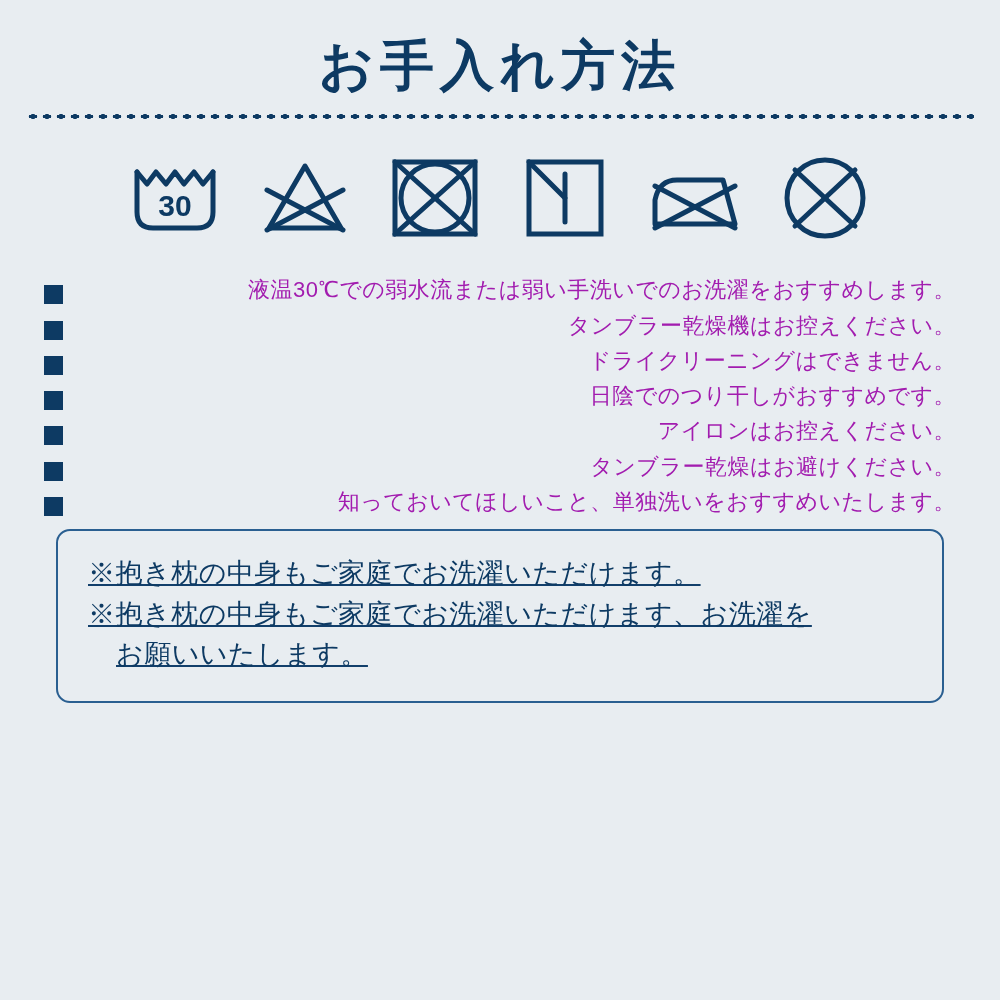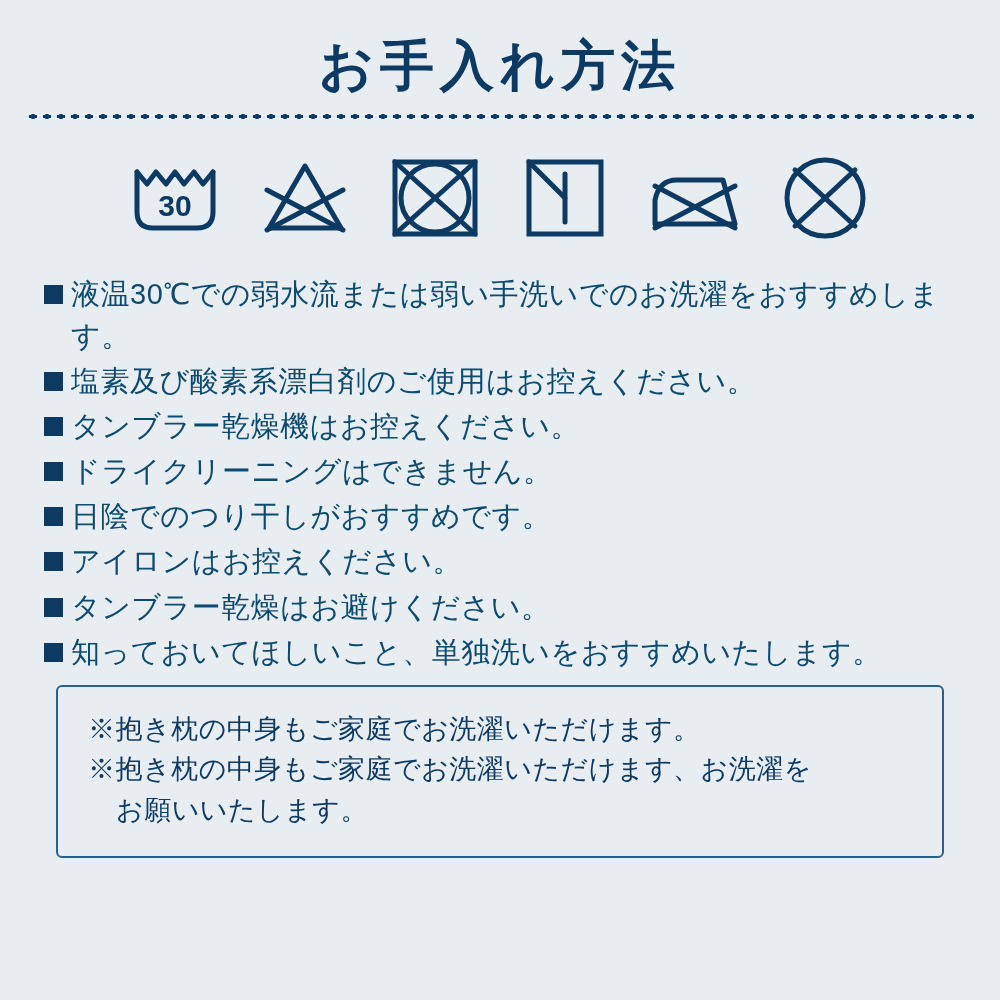--- a/index.html
+++ b/index.html
@@ -54,25 +54,26 @@
   }
   .symbol svg {
     display: block;
   }
   .list {
     margin: 24px 44px 0 44px;
   }
   .list-item {
     display: flex;
     align-items: flex-start;
-    font-size: 29px;
+    font-size: 22px;
     line-height: 1.42;
-    color: #0c4a6e;
+    color: #a21caf;
     margin-bottom: 4px;
     letter-spacing: 0.5px;
+    text-align: right;
   }
   .bullet {
     flex: 0 0 auto;
     width: 19px;
     height: 19px;
     background: #0d3a63;
     margin-top: 11px;
     margin-right: 8px;
   }
   .list-text {
@@ -82,24 +83,25 @@
     text-align: center;
     font-size: 31px;
     font-weight: bold;
     letter-spacing: 4px;
     color: #0d3a63;
     margin-top: 16px;
   }
   .notice-box {
     margin: 12px 56px 12px 56px;
     border: 2px solid #2a5f91;
-    border-radius: 6px;
+    border-radius: 14px;
     padding: 22px 30px 26px 30px;
     min-height: 128px;
     box-sizing: border-box;
+    text-decoration: underline;
   }
   .notice-line {
     font-size: 27px;
     line-height: 1.5;
     color: #0d3a63;
     letter-spacing: 0.5px;
   }
   .notice-line.indent-cont {
     text-indent: 28px;
   }
@@ -166,24 +168,20 @@
 
   </div>
 
   <div class="list">
 
     <div class="list-item">
       <span class="bullet"></span>
       <span class="list-text">液温30℃での弱水流または弱い手洗いでのお洗濯をおすすめします。</span>
     </div>
 
-    <div class="list-item">
-      <span class="bullet"></span>
-      <span class="list-text">塩素及び酸素系漂白剤のご使用はお控えください。</span>
-    </div>
 
     <div class="list-item">
       <span class="bullet"></span>
       <span class="list-text">タンブラー乾燥機はお控えください。</span>
     </div>
 
     <div class="list-item">
       <span class="bullet"></span>
       <span class="list-text">ドライクリーニングはできません。</span>
     </div>

